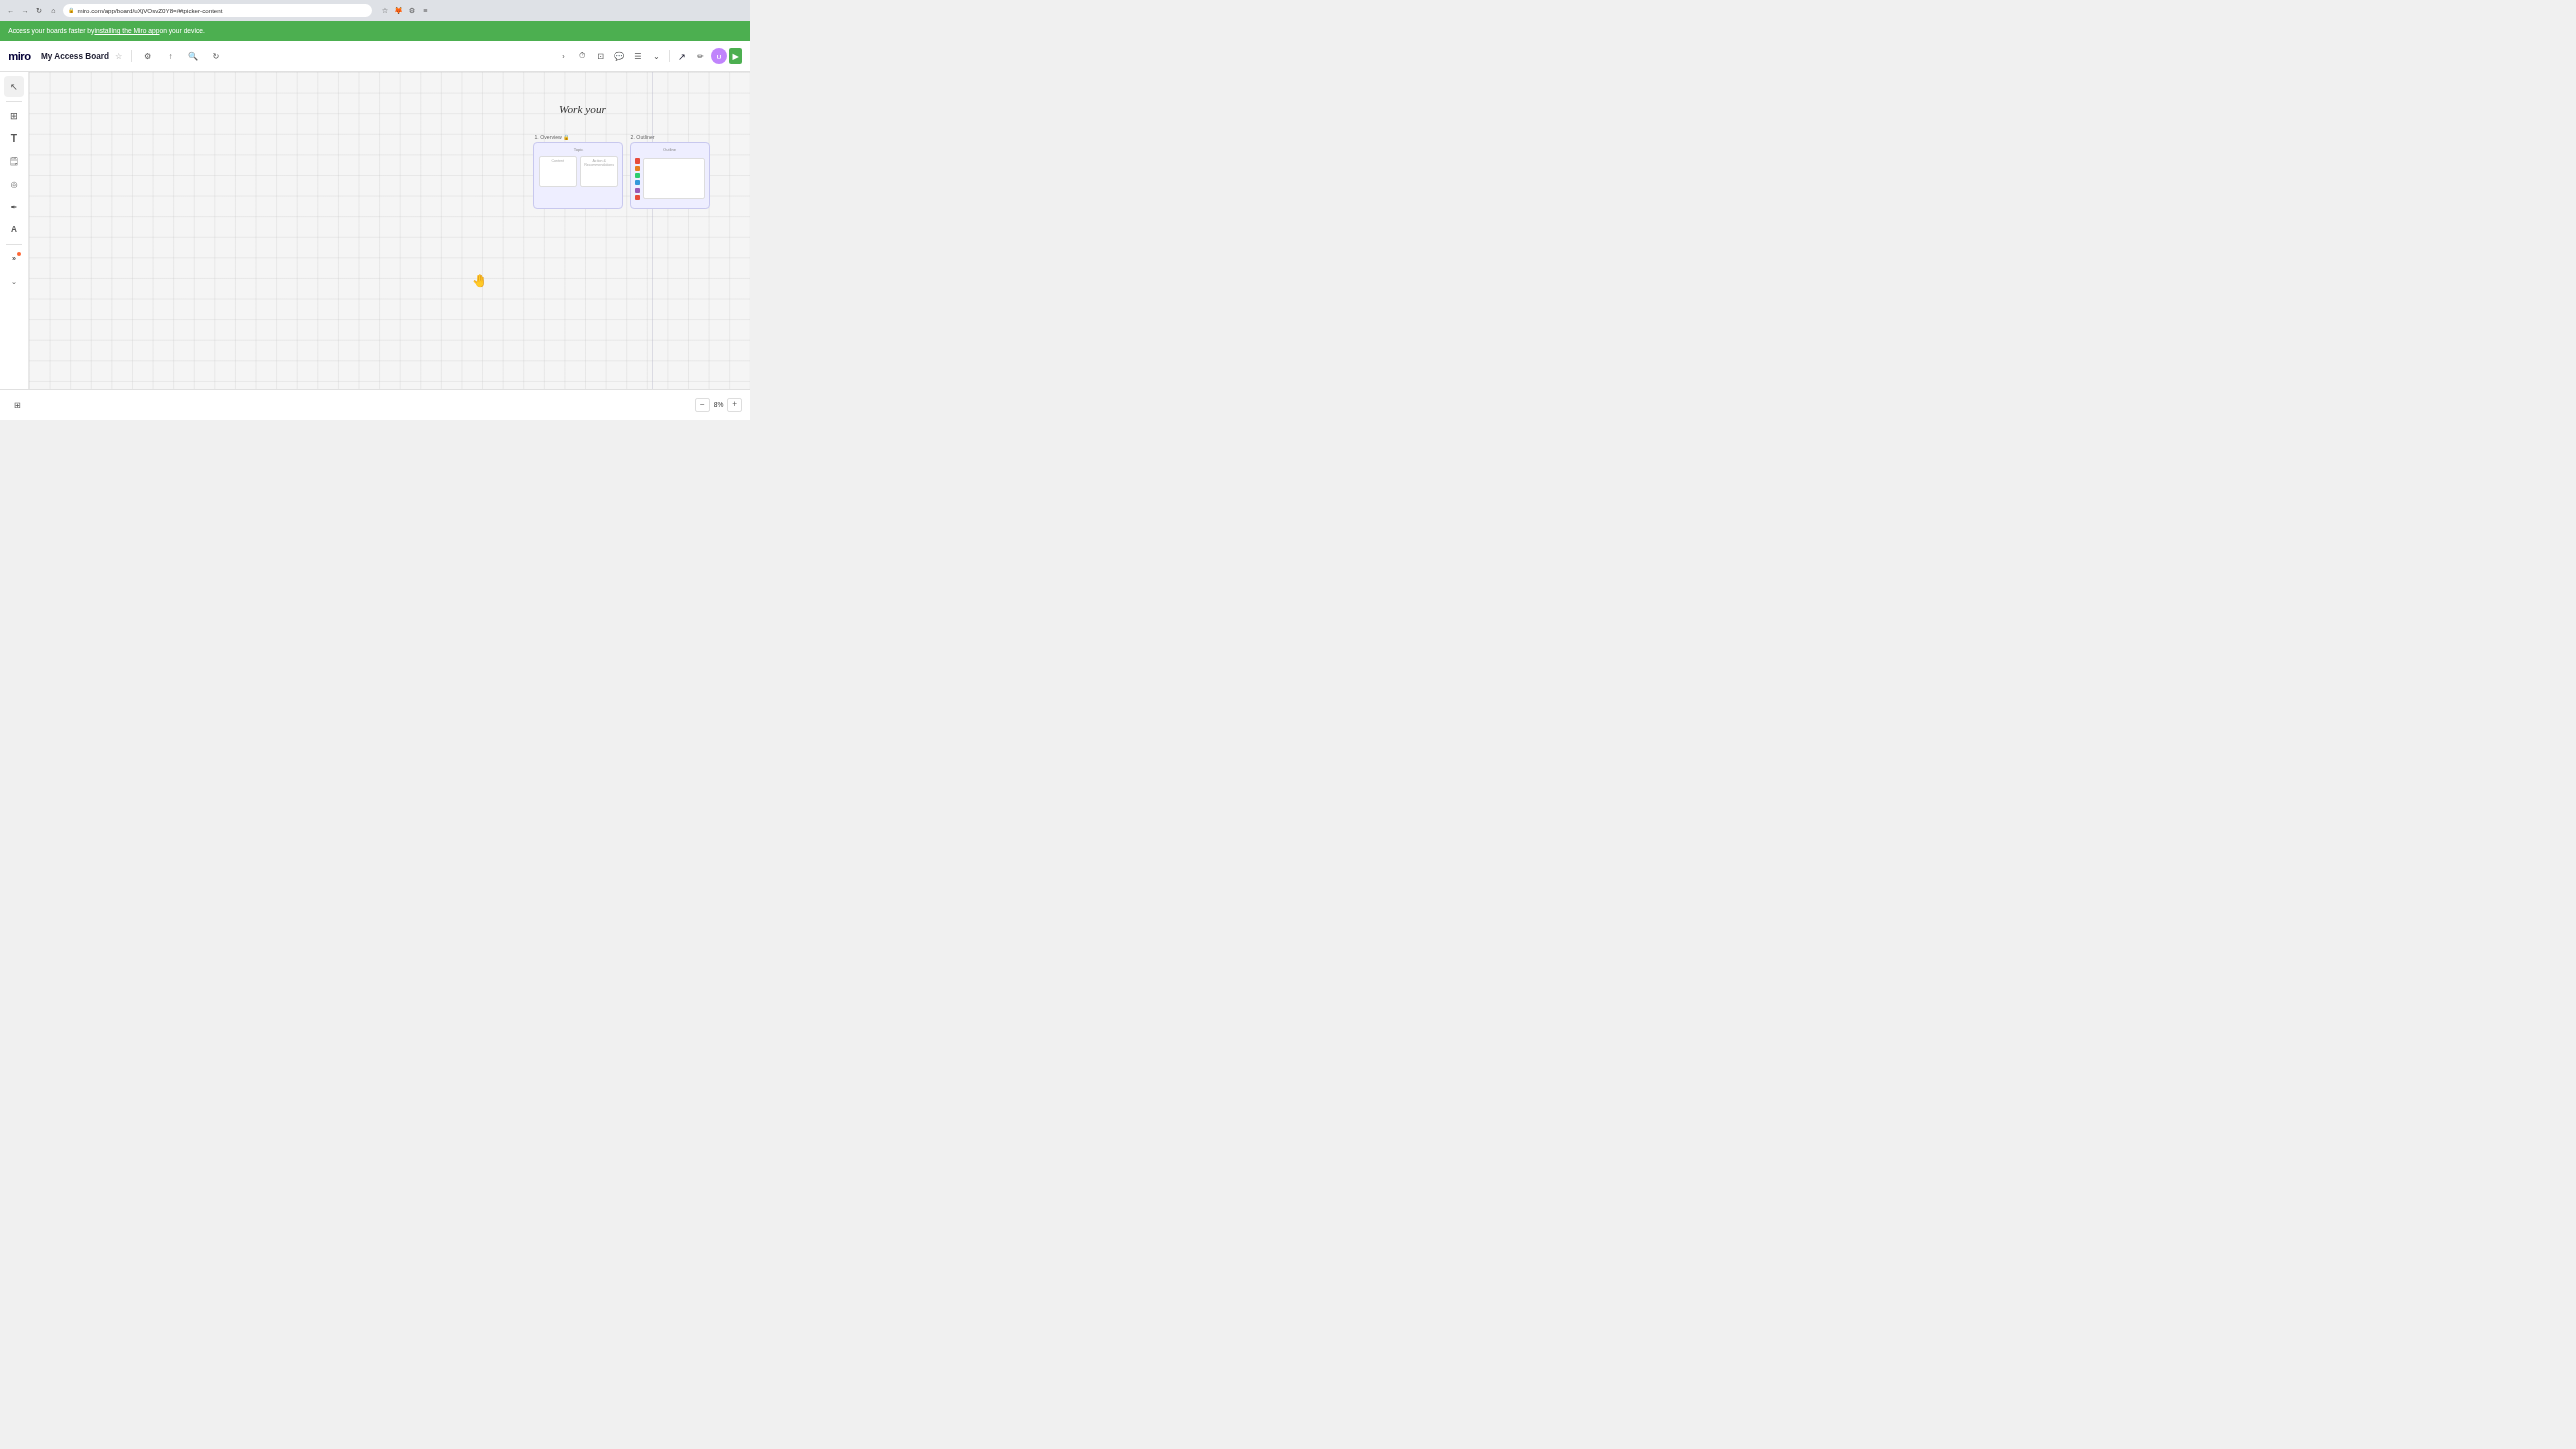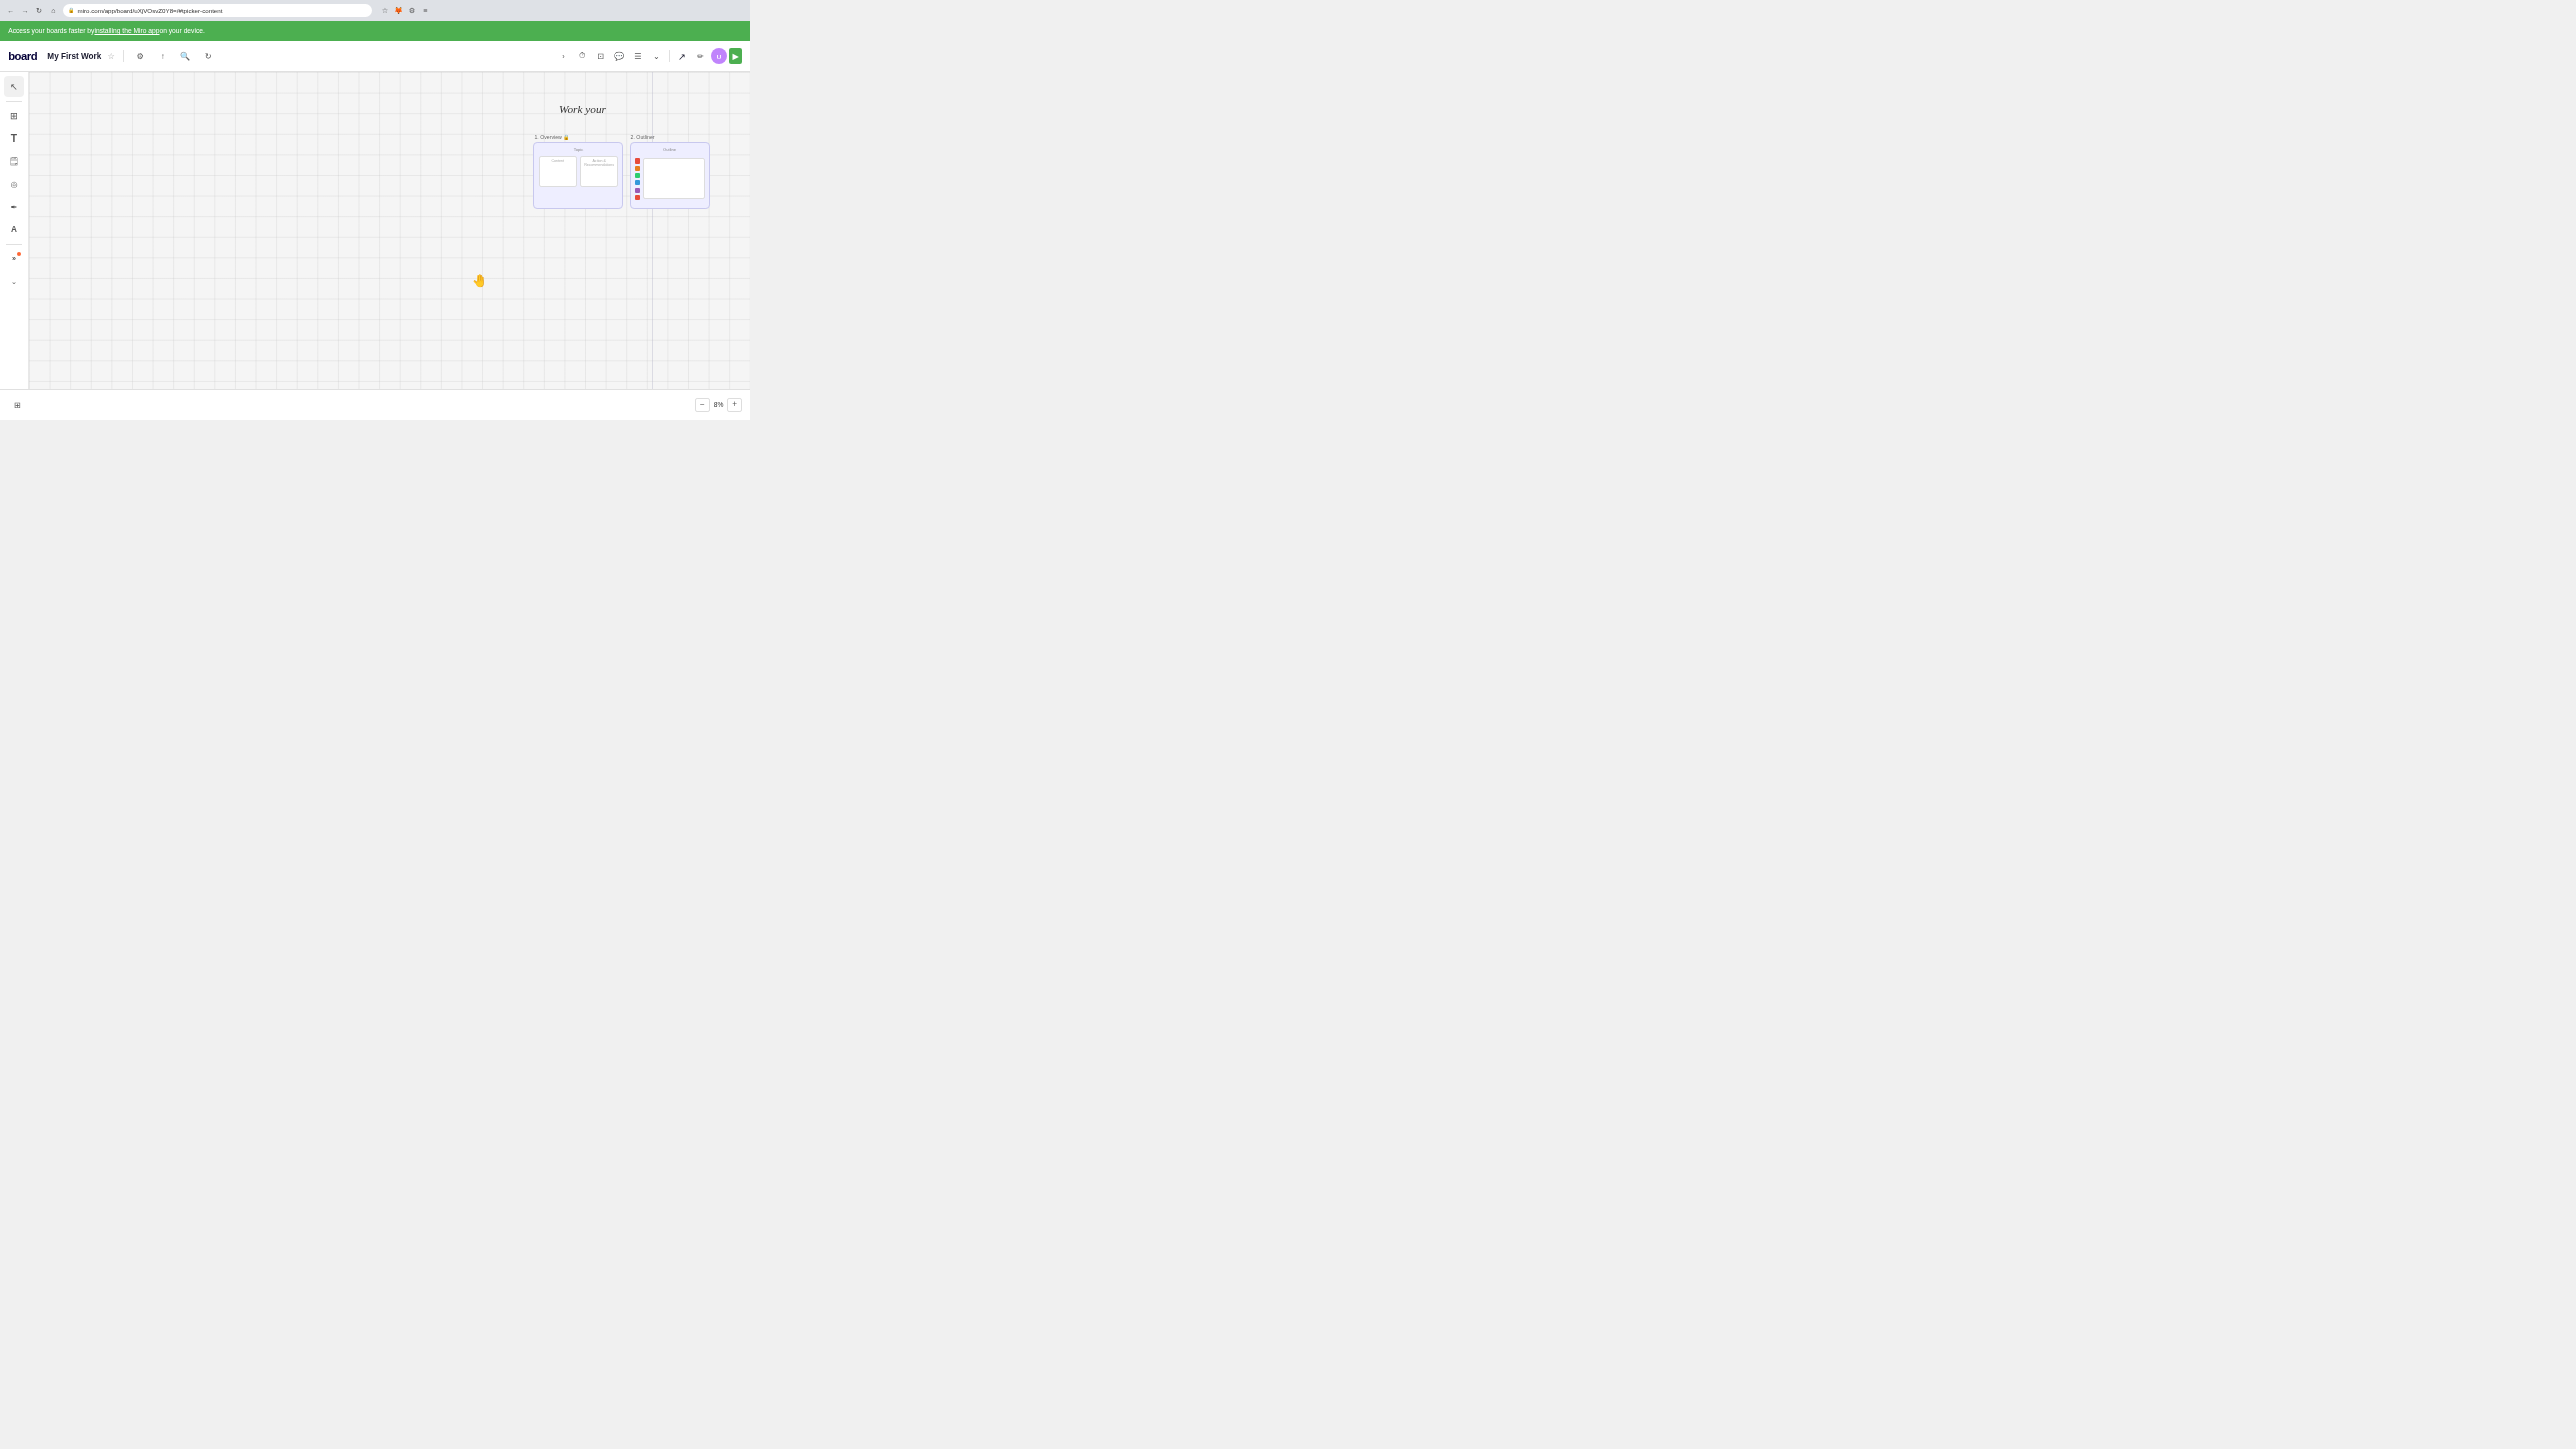--- a/index.html
+++ b/index.html
@@ -179,22 +179,22 @@
   </div>
 </div>
 
 <div class="banner">
   <span>Access your boards faster by </span>
   <a>installing the Miro app</a>
   <span> on your device.</span>
 </div>
 
 <div class="top-toolbar">
-  <span class="miro-logo">board</span>
-  <span class="board-title">My First Work</span>
+  <span class="miro-logo">miro</span>
+  <span class="board-title">My Access Board</span>
   <span class="star-icon">☆</span>
   <div class="toolbar-sep"></div>
   <div class="toolbar-btn">⚙</div>
   <div class="toolbar-btn">↑</div>
   <div class="toolbar-btn">🔍</div>
   <div class="toolbar-btn">↻</div>
 
   <div style="margin-left: auto; display: flex; align-items: center; gap: 2.1px;">
     <div class="toolbar-btn" style="font-size:7.2px;">›</div>
     <div class="toolbar-btn">⏱</div>

